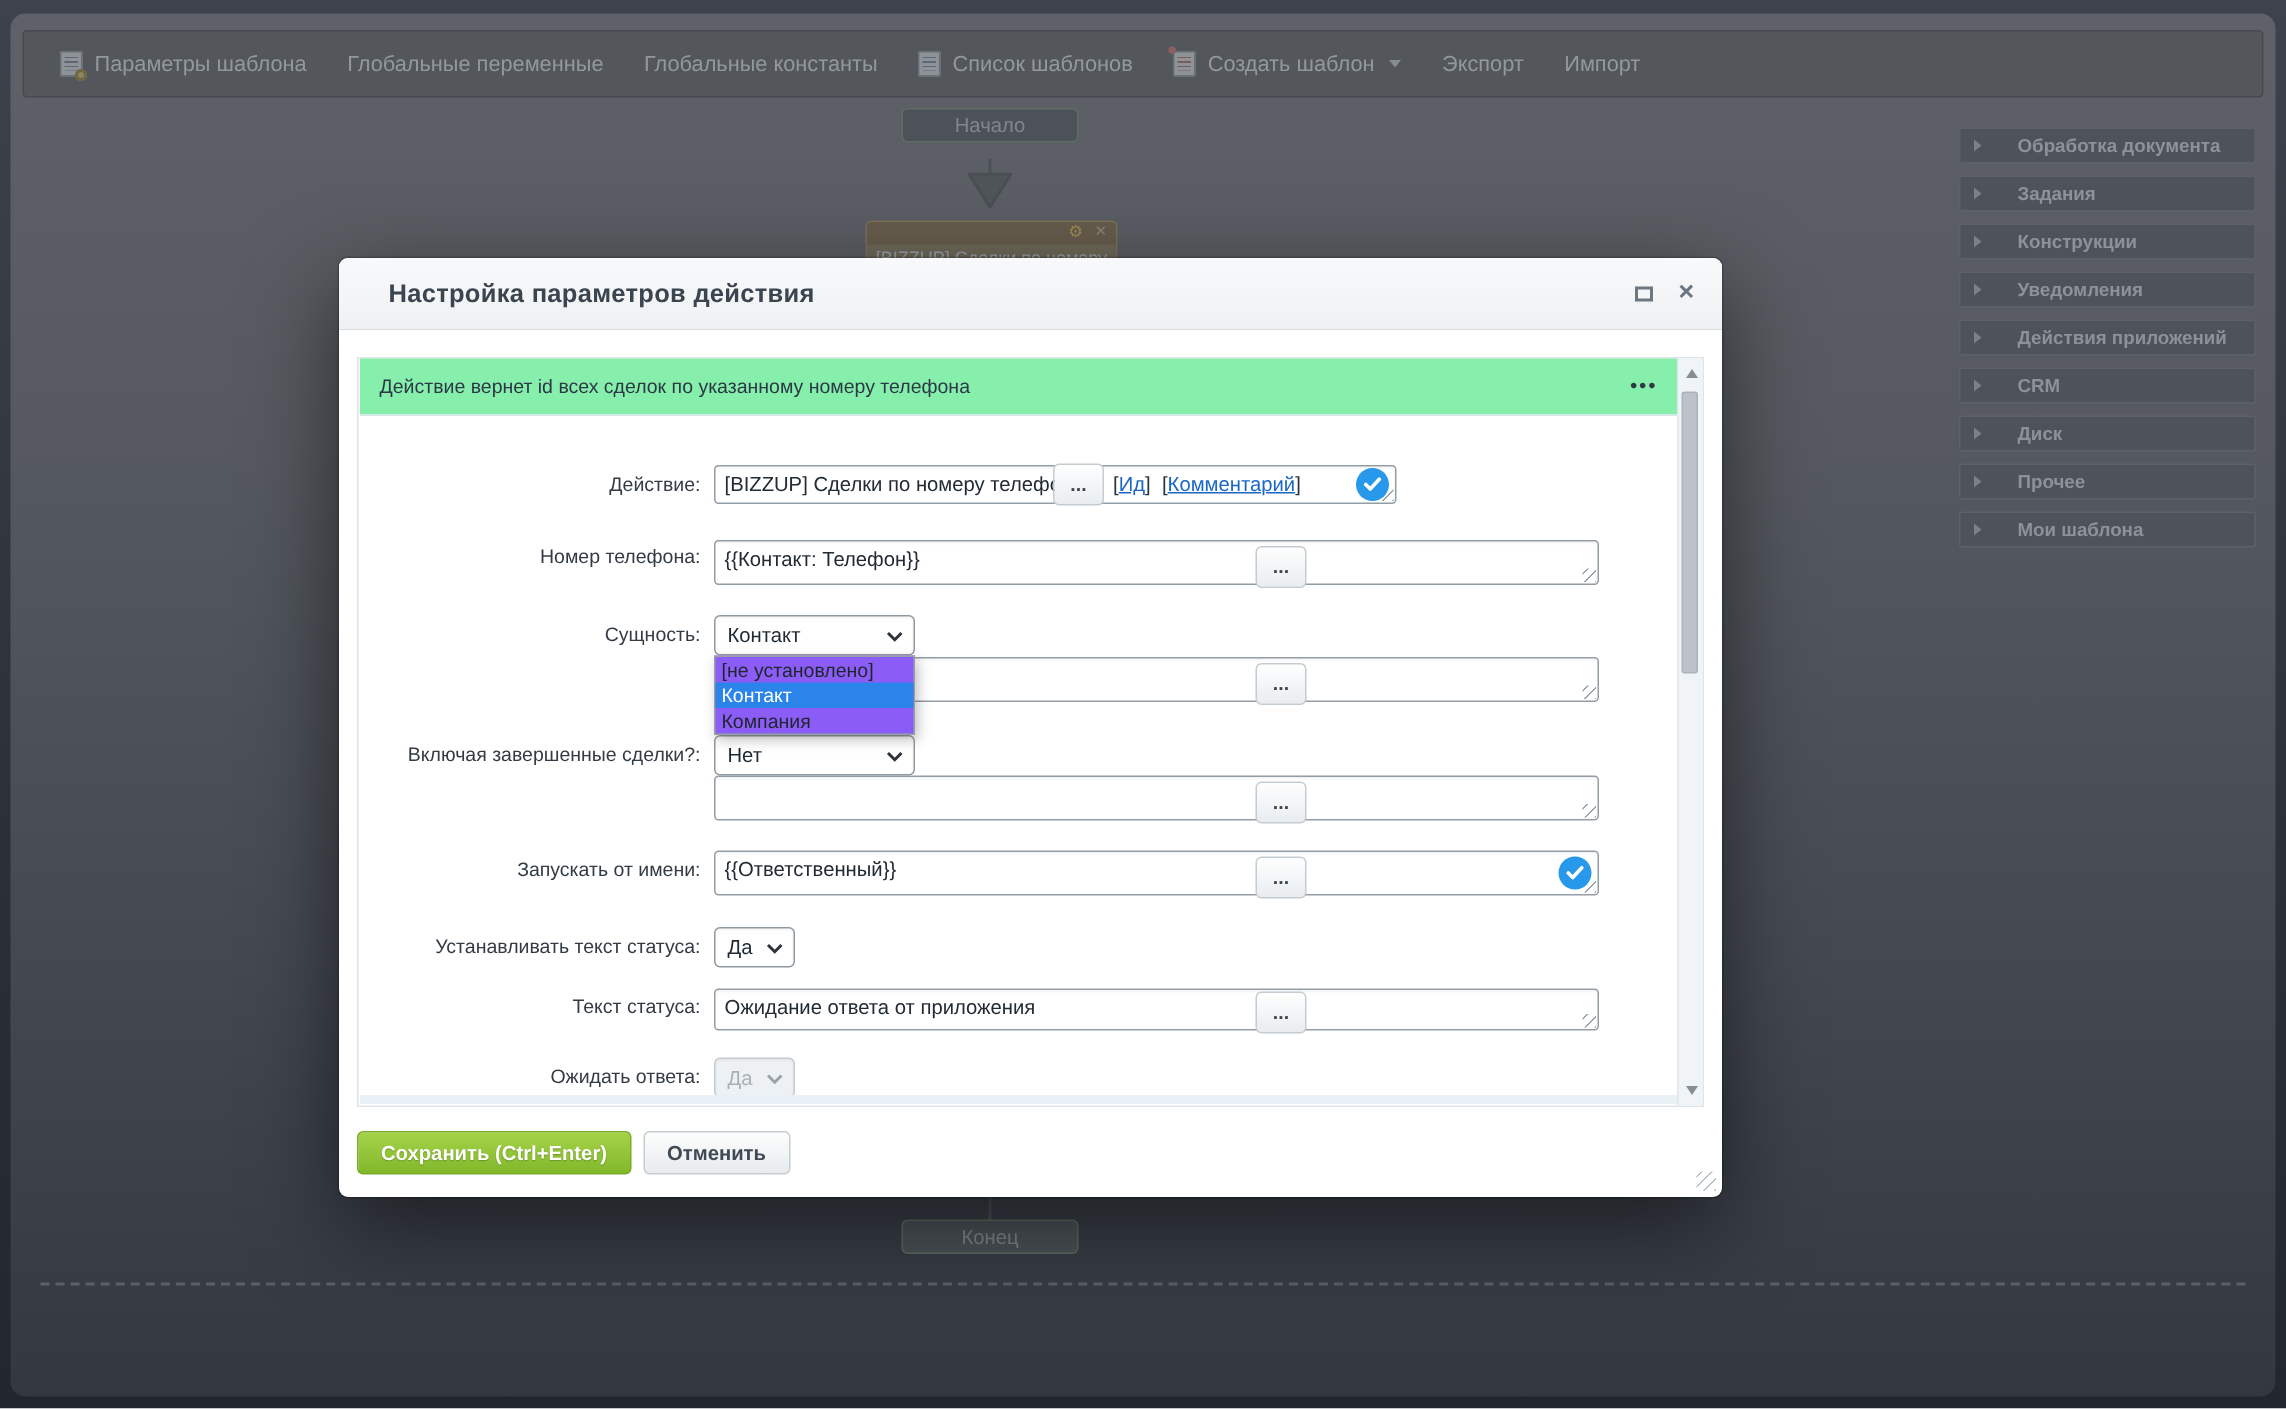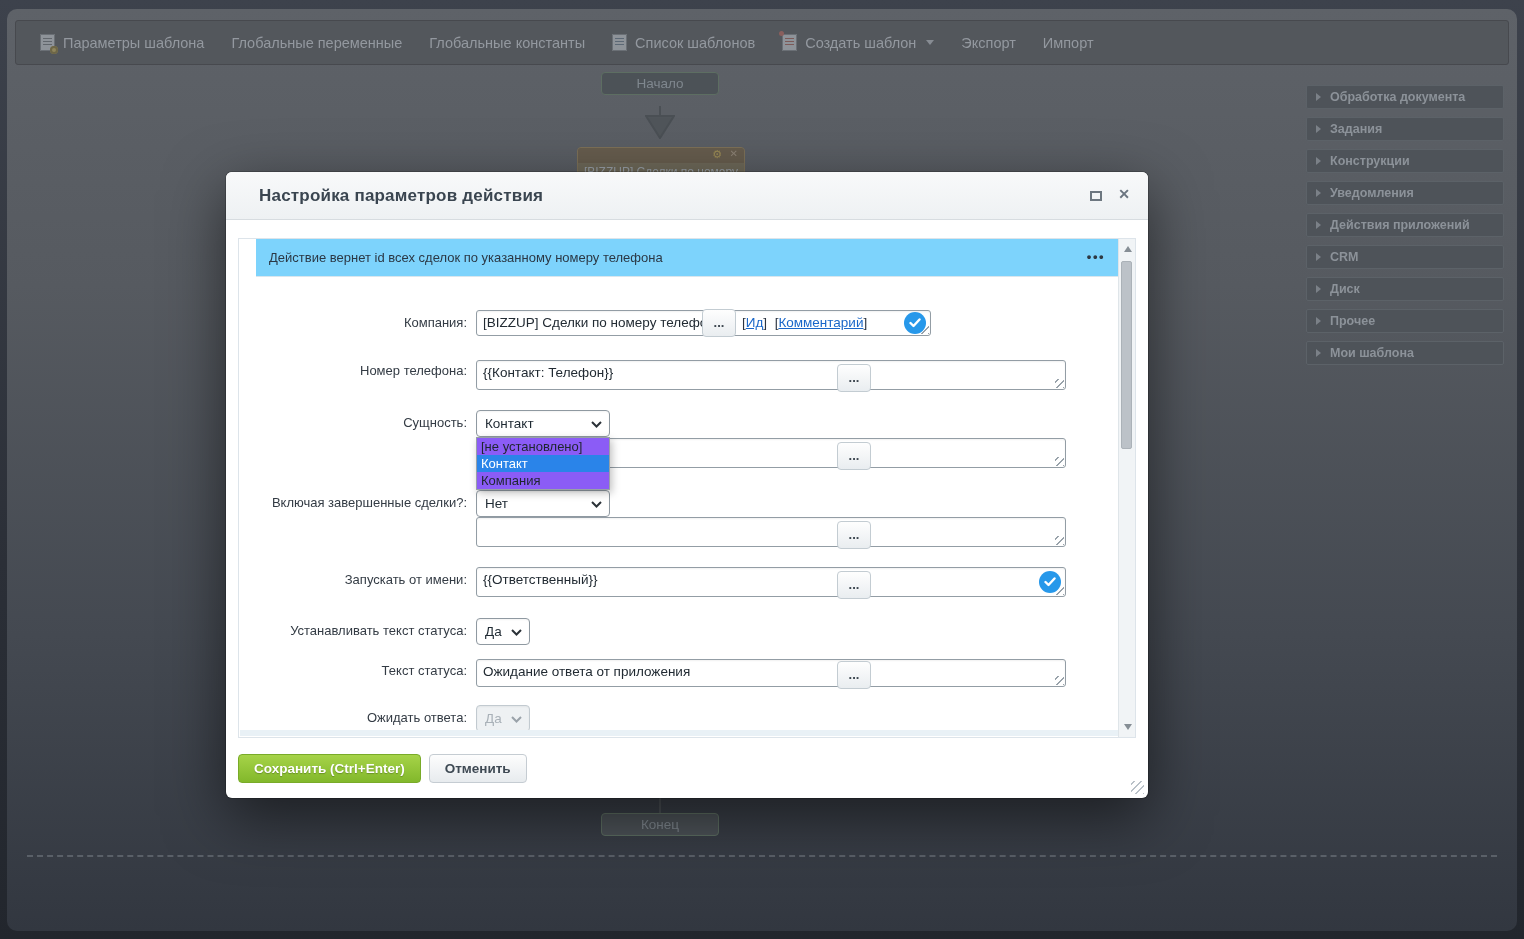--- a/index.html
+++ b/index.html
@@ -25,21 +25,21 @@
               border-radius:50%; background:#8f855c; box-shadow:inset 0 0 0 2px #6d6647; }
   .doc-icon.blue::before { background:repeating-linear-gradient(180deg,#5c6875 0 1px,transparent 1px 3px); }
   .doc-icon.red::before  { background:repeating-linear-gradient(180deg,#7c5a58 0 1px,transparent 1px 3px); }
   .doc-icon.red::after { content:""; position:absolute; left:-3px; top:-3px; width:5px; height:5px;
               background:#8a5f5d; border-radius:50%; }
   .caret-down { width:0; height:0; border-left:4px solid transparent; border-right:4px solid transparent;
               border-top:5px solid #878c93; margin-left:2px; }
 
   .side-panel { position:absolute; right:13px; top:76px; width:198px; display:flex; flex-direction:column; gap:8px; }
   .side-item { height:24px; background:#4e5359; border:1px solid #5c6268; border-radius:2px;
-               display:flex; align-items:center; padding-left:9px; gap:9px;
+               display:flex; align-items:center; padding-left:9px; gap:24px;
                color:#8c9299; font-size:12.5px; font-weight:bold; cursor:pointer; }
   .tri-right { width:0; height:0; border-top:4px solid transparent; border-bottom:4px solid transparent;
                border-left:5px solid #7b8188; flex:0 0 auto; }
 
   
   .bp-node { position:absolute; width:118px; height:23px; background:#4c5257; border:1px solid #5d6e62;
              border-radius:4px; color:#7f878e; font-size:13.5px; display:flex; align-items:center;
              justify-content:center; cursor:pointer; }
   .conn-line { position:absolute; width:2px; background:#4b5055; }
   .conn-arrow { position:absolute; }
@@ -70,21 +70,21 @@
 
   .content-panel { position:absolute; left:12px; top:66px; width:898px; height:500px;
                    border:1px solid #dde4ea; background:#fff; }
   .vscroll { position:absolute; right:0; top:0; bottom:0; width:17px; background:#f1f4f6; border-left:1px solid #dfe5e9; }
   .vs-up, .vs-down { position:absolute; left:5px; width:0; height:0; border-left:4px solid transparent; border-right:4px solid transparent; }
   .vs-up { top:7px; border-bottom:6px solid #868e95; }
   .vs-down { bottom:7px; border-top:6px solid #868e95; }
   .vs-thumb { position:absolute; left:2px; right:3px; top:22px; height:188px; background:#bcc2c8;
               border:1px solid #abb2b8; border-radius:2px; cursor:pointer; }
 
-  .desc-row { position:absolute; left:17px; right:17px; top:0; height:38px; background:#7dd3fc;
+  .desc-row { position:absolute; left:1px; right:17px; top:0; height:38px; background:#86efac;
               border-bottom:1px solid #d9e6ee; display:flex; align-items:center; padding:0 26px 0 13px; }
   .desc-text { font-size:13px; color:#2b3845; }
   .more-dots { position:absolute; right:30px; top:10px; font-size:13px; font-weight:bold; color:#2e3943;
                letter-spacing:1.5px; cursor:pointer; }
   .panel-bottom-band { position:absolute; left:1px; right:17px; bottom:1px; height:6px; background:#e9f1f6; }
 
   .frow { position:absolute; left:0; right:17px; }
   .flabel { position:absolute; left:0; top:5px; width:228px; text-align:right; font-size:13px;
             color:#333b44; white-space:nowrap; }
   .ffield { position:absolute; left:237px; top:0; }
@@ -227,21 +227,21 @@
       <span class="win-close">✕</span>
     </div>
 
     <div class="content-panel">
       <div class="desc-row">
         <span class="desc-text">Действие вернет id всех сделок по указанному номеру телефона</span>
       </div>
       <span class="more-dots">•••</span>
 
       <div class="frow" style="top:71px; height:32px;">
-        <label class="flabel">Компания:</label>
+        <label class="flabel">Действие:</label>
         <div class="ffield fwrap" style="width:455px;">
           <textarea class="txt" rows="1" style="width: 455px; height: 26px;">[BIZZUP] Сделки по номеру телефона</textarea>
           <span class="grip"></span>
           <span class="check-badge" style="right:5px; top:2px;">
             <svg width="12" height="10" viewBox="0 0 12 10">
                 <polyline points="1.5,5 4.5,8 10.5,1.5" fill="none" stroke="#fff" stroke-width="2.4" stroke-linecap="round" stroke-linejoin="round"></polyline>
               </svg>
           </span>
         </div>
         <button class="btn-more" style="left:463px; top:-1px;">...</button>

